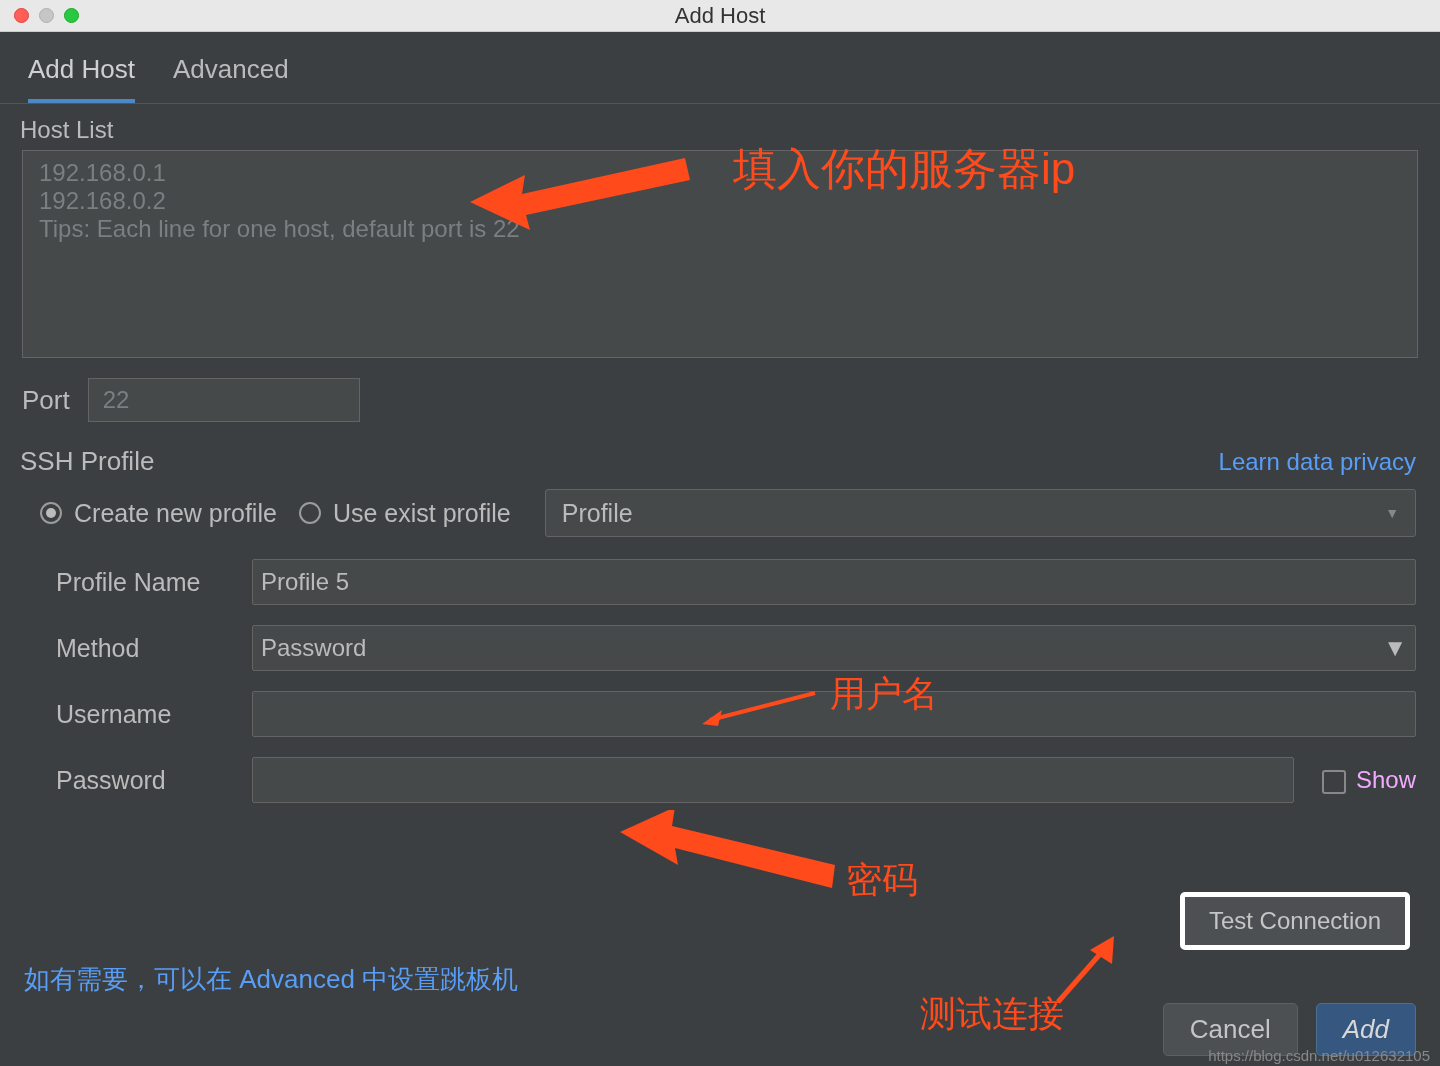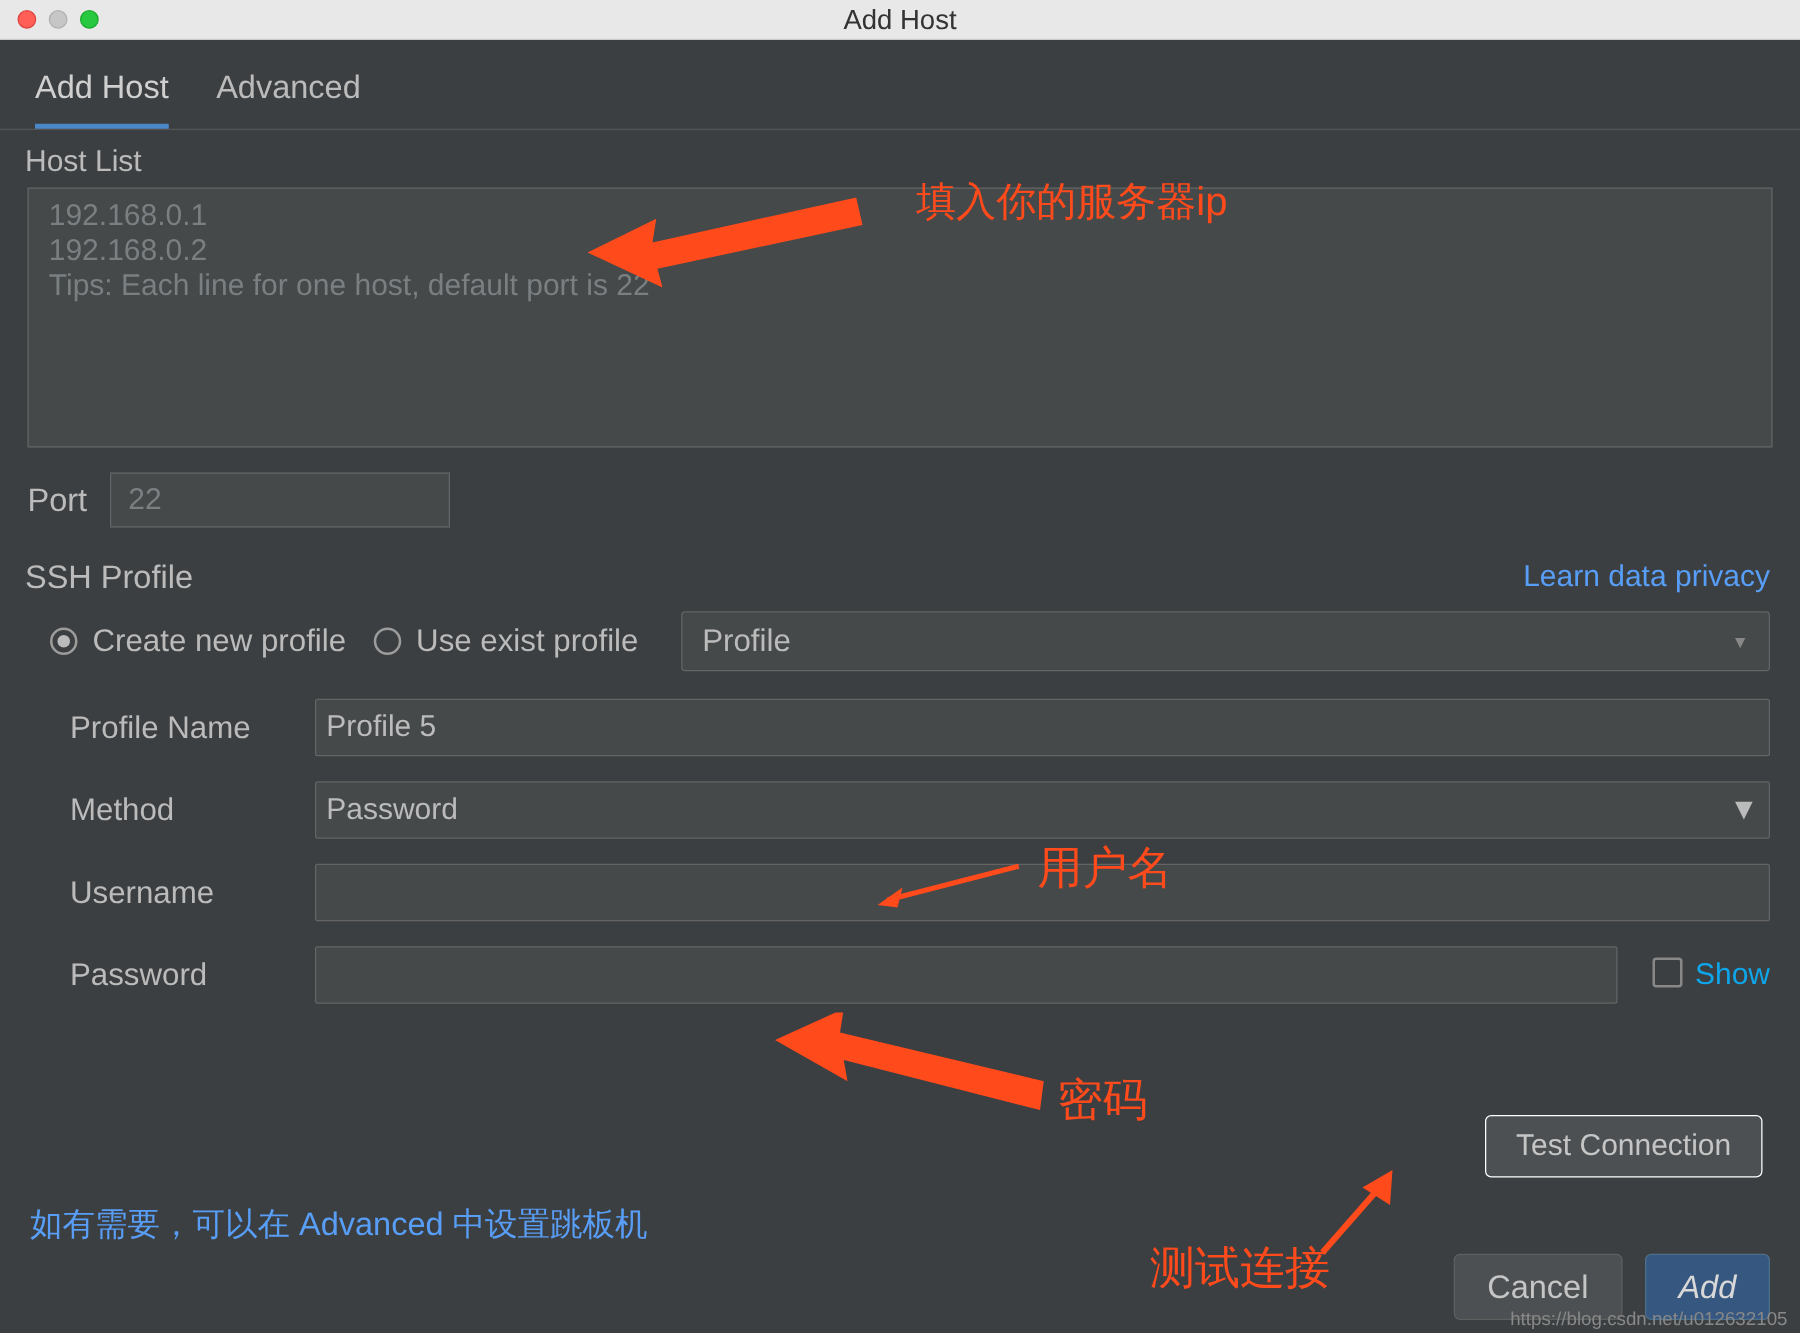--- a/index.html
+++ b/index.html
@@ -157,38 +157,38 @@
     padding: 0 8px;
     font-size: 24px;
     color: #bbbbbb;
     border-radius: 2px;
   }
   .form-row .finput.select {
     justify-content: space-between;
   }
   .showbox {
     display: flex;
-    align-items: flex-start;
+    align-items: flex-end;
     gap: 10px;
     padding-left: 18px;
     font-size: 24px;
-    color: #0ea5e9;
+    color: #f0abfc;
   }
   .checkbox {
     width: 24px; height: 24px;
     border: 2px solid #888;
     border-radius: 3px;
   }
   
   .test-btn {
     position: absolute;
     right: 30px;
     top: 892px;
     background: #4c5052;
-    border: 1px solid #ffffff;
+    border: 5px solid #ffffff;
     border-radius: 5px;
     padding: 10px 24px;
     font-size: 24px;
     color: #c5c5c5;
   }
   
   .footer-note {
     position: absolute;
     left: 24px;
     top: 950px;
@@ -306,21 +306,21 @@
 
 <div class="footer-note">如有需要，可以在 Advanced 中设置跳板机</div>
 
 <div class="bottom-btns">
   <div class="btn">Cancel</div>
   <div class="btn primary">Add</div>
 </div>
 
 <div class="watermark">https://blog.csdn.net/u012632105</div>
 
-<div class="ann" style="left:733px;top:140px;font-size:32px;">填入你的服务器ip</div>
+<div class="ann" style="left:733px;top:140px;font-size:44px;">填入你的服务器ip</div>
 <svg class="arrow-svg" style="left:470px;top:140px;" width="230" height="90">
   <polygon points="0,62 55,35 52,54 215,18 220,40 56,75 60,90" fill="#ff4a1c"></polygon>
 </svg>
 
 <div class="ann" style="left:830px;top:670px;">用户名</div>
 <svg class="arrow-svg" style="left:700px;top:688px;" width="120" height="40">
   <line x1="115" y1="5" x2="10" y2="32" stroke="#ff4a1c" stroke-width="4"></line>
   <polygon points="2,36 22,22 18,38" fill="#ff4a1c"></polygon>
 </svg>
 

